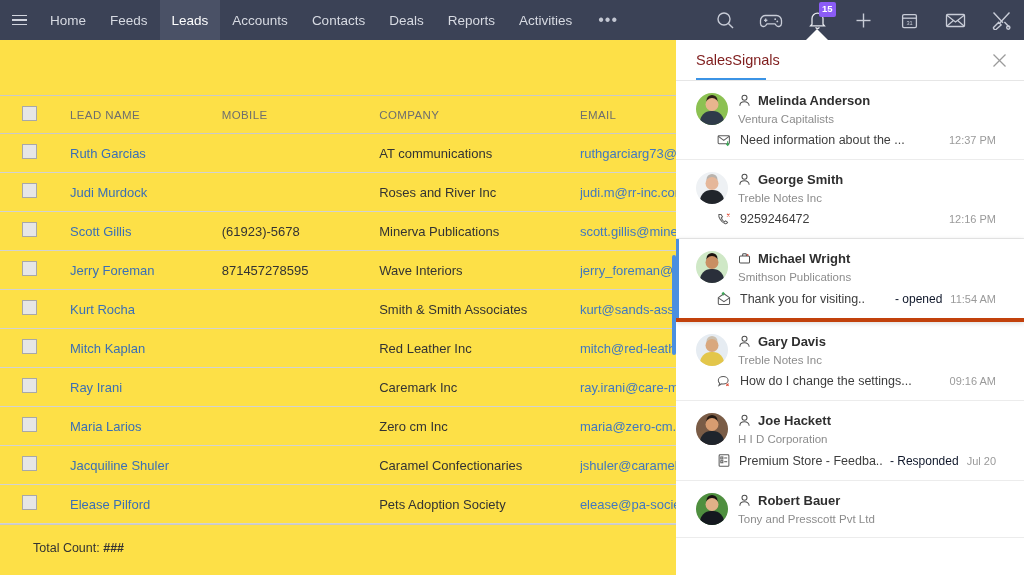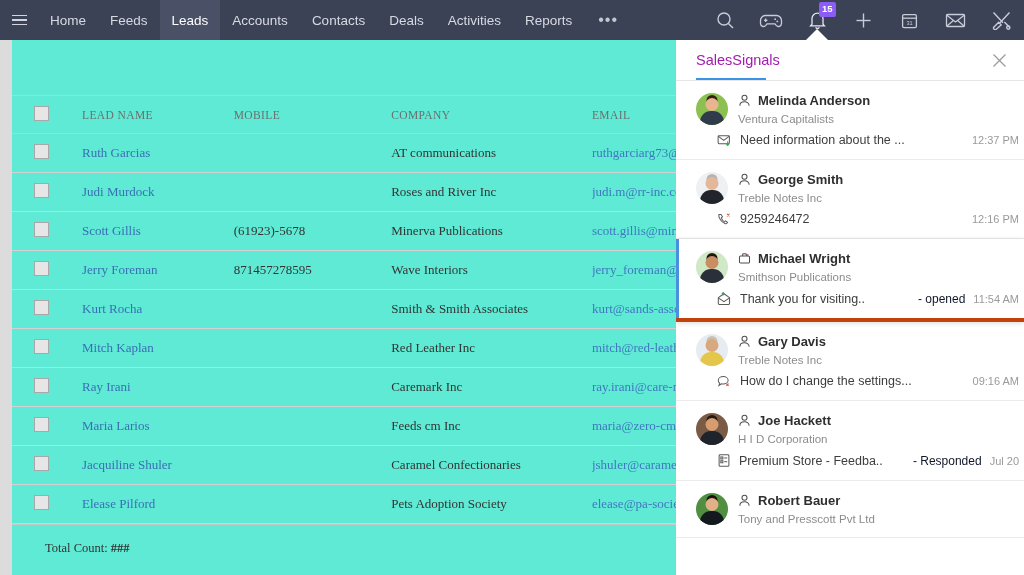--- a/index.html
+++ b/index.html
@@ -44,22 +44,22 @@
     min-width: 15px; text-align: center;
   }
   .caret {
     position: absolute; bottom: 0; left: 50%; transform: translateX(-50%);
     width: 0; height: 0; border-left: 11px solid transparent;
     border-right: 11px solid transparent; border-bottom: 11px solid #ffffff;
   }
 
   
   #main {
-    position: absolute; top: 40px; left: 12px; width: 676px; height: 535px;
-    background: #5eead4; overflow: hidden; font-family: Liberation Serif, serif;
+    position: absolute; top: 40px; left: 0; width: 676px; height: 535px;
+    background: #fde047; overflow: hidden;
   }
   #mainpad { height: 55px; }
   table { width: 930px; border-collapse: collapse; table-layout: fixed; }
   thead th {
     text-align: left; font-size: 11.5px; color: #6e6e6e; font-weight: normal;
     letter-spacing: .4px; padding: 10px 0 10px 0; height: 38px;
     border-bottom: 1px solid #c9c9c9; border-top: 1px solid #c9c9c9;
     vertical-align: middle;
   }
   tbody td {
@@ -90,30 +90,30 @@
 
   
   #panel {
     position: absolute; top: 40px; left: 676px; width: 348px; height: 535px;
     background: #ffffff; overflow: hidden;
   }
   #panelhead {
     height: 40px; display: flex; align-items: center;
     padding: 0 16px 0 20px; position: relative;
   }
-  #paneltitle { font-size: 14.5px; color: #a21caf; flex: 1 1 auto; }
+  #paneltitle { font-size: 14.5px; color: #7f1d1d; flex: 1 1 auto; }
   #panelunderline {
     position: absolute; left: 20px; bottom: 0; width: 70px; height: 2px;
     background: #3b93e5;
   }
   #panelclose { cursor: pointer; color: #9b9b9b; display: flex; }
   #panelsep { height: 1px; background: #e6e6e6; }
 
   .sig {
-    position: relative; padding: 12px 5px 12px 20px;
+    position: relative; padding: 12px 28px 12px 20px;
     border-bottom: 1px solid #ececec; background: #fff; cursor: pointer;
   }
   .sig.sel {
     box-shadow: 0 1px 5px rgba(0,0,0,.16); border-bottom: 4px solid #c2410c;
     z-index: 2;
   }
   .sig.sel::before {
     content: ""; position: absolute; left: 0; top: 0; bottom: 0;
     width: 3px; background: #4a8fe0;
   }
@@ -156,22 +156,22 @@
       <span></span>
         <span></span>
         <span></span>
     </div>
     <div class="navitem">Home</div>
     <div class="navitem">Feeds</div>
     <div class="navitem active">Leads</div>
     <div class="navitem">Accounts</div>
     <div class="navitem">Contacts</div>
     <div class="navitem">Deals</div>
+    <div class="navitem">Reports</div>
     <div class="navitem">Activities</div>
-    <div class="navitem">Reports</div>
     <div class="navitem dots">•••</div>
   </div>
 
   <div id="navright">
     <div class="navicon">
       <svg width="19" height="19" viewBox="0 0 19 19" fill="none" stroke="#c8ccd7" stroke-width="1.4">
         <circle cx="8" cy="8" r="6"></circle>
           <line x1="12.4" y1="12.4" x2="17" y2="17"></line>
       </svg>
     </div>
@@ -284,21 +284,21 @@
           <td class="c-check"><span class="cb"></span></td>
           <td class="c-name"><span class="lnk">Ray Irani</span></td>
           <td class="c-mobile"></td>
           <td class="c-company">Caremark Inc</td>
           <td class="c-email"><span class="email">ray.irani@care-mark.com</span></td>
         </tr>
         <tr>
           <td class="c-check"><span class="cb"></span></td>
           <td class="c-name"><span class="lnk">Maria Larios</span></td>
           <td class="c-mobile"></td>
-          <td class="c-company">Feeds cm Inc</td>
+          <td class="c-company">Zero cm Inc</td>
           <td class="c-email"><span class="email">maria@zero-cm.com</span></td>
         </tr>
         <tr>
           <td class="c-check"><span class="cb"></span></td>
           <td class="c-name"><span class="lnk">Jacquiline Shuler</span></td>
           <td class="c-mobile"></td>
           <td class="c-company">Caramel Confectionaries</td>
           <td class="c-email"><span class="email">jshuler@caramel-confectionaries.com</span></td>
         </tr>
         <tr>

